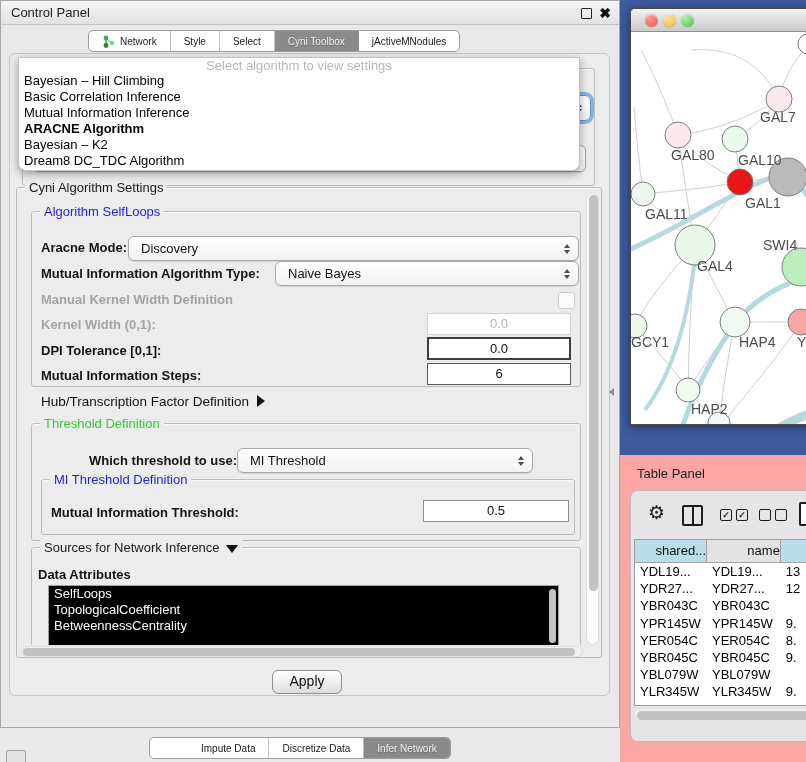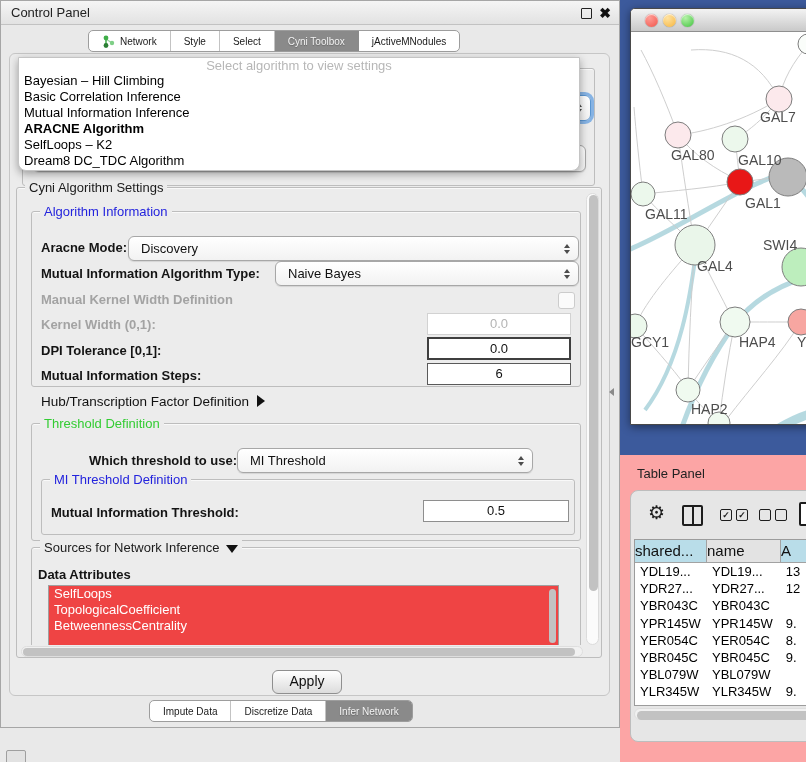--- a/index.html
+++ b/index.html
@@ -11,21 +11,21 @@
   #cp-titlebar{position:absolute;left:0;top:0;width:100%;height:23px;background:linear-gradient(#f5f5f5,#e2e2e2);border-bottom:1px solid #c2c2c2;}
   #cp-title{position:absolute;left:10px;top:0;line-height:23px;font-size:13px;color:#222;}
   #cp-float{position:absolute;right:27px;top:7px;width:9px;height:9px;border:1.5px solid #222;border-radius:1px;}
   #cp-close{position:absolute;right:8px;top:1px;font-size:14px;font-weight:bold;color:#111;line-height:22px;}
 
   .seg{display:flex;border:1px solid #9d9d9d;border-radius:5px;background:#fff;overflow:hidden;height:22px;box-sizing:border-box;}
   .seg-item{padding:0 13px;border-right:1px solid #c3c3c3;color:#1a1a1a;font-size:10px;display:flex;align-items:center;gap:5px;white-space:nowrap;}
   .seg-item:last-child{border-right:none;}
   .seg-item.selected{background:#8a8a8a;color:#f3f3f3;border-right-color:#8a8a8a;text-shadow:0 1px 1px rgba(0,0,0,.25);}
   #top-tabs{position:absolute;left:87px;top:29px;}
-  #bottom-tabs{position:absolute;left:148px;top:699px;}
+  #bottom-tabs{position:absolute;left:148px;top:736px;padding-left:38px;}
 
   #cp-content{position:absolute;left:8px;top:52px;width:601px;height:643px;background:#ececec;border:1px solid #c6c6c6;border-radius:6px;box-sizing:border-box;}
 
   .groupbox{position:absolute;border:1px solid #bdbdbd;border-radius:3px;box-shadow:inset 0 1px 0 rgba(255,255,255,.7);box-sizing:border-box;}
   .group-title{position:absolute;top:-8px;left:8px;background:#ececec;padding:0 4px;font-size:13px;color:#1b1b1b;white-space:nowrap;}
   .group-title.blue{color:#2323dd;}
   .group-title.green{color:#33cc33;}
 
   .combo{position:absolute;background:linear-gradient(#ffffff,#f2f2f2);border:1px solid #a7a7a7;border-radius:6px;font-size:13px;color:#111;box-sizing:border-box;padding:0 24px 0 12px;display:flex;align-items:center;box-shadow:0 1px 1px rgba(0,0,0,.1);white-space:nowrap;overflow:hidden;}
   .combo.focus{box-shadow:0 0 0 3px rgba(100,160,225,.75);border-color:#5a96d2;}
@@ -70,21 +70,21 @@
   .tb-icon{position:absolute;top:14px;}
   #gear-icon{font-size:19px;color:#1d1d1d;line-height:22px;}
   #colview-icon{width:17px;height:17px;border:2.5px solid #1d1d1d;border-radius:2px;}
   #colview-icon i{display:block;width:0;height:100%;border-left:2.5px solid #1d1d1d;margin:0 auto;}
   .cb-pair{display:flex;gap:4px;}
   .cb{width:10px;height:10px;border:1.5px solid #1d1d1d;border-radius:2px;font-size:9px;line-height:10px;text-align:center;color:#1d1d1d;font-weight:bold;}
   #doc-icon{width:16px;height:20px;border:2.5px solid #1d1d1d;border-radius:2px 5px 2px 2px;background:#fff;}
 
   #tp-table{position:absolute;left:3px;top:48px;width:204px;height:167px;border:1px solid #9c9c9c;background:#fff;box-sizing:border-box;overflow:hidden;}
   #tp-header{display:flex;height:22px;border-bottom:1px solid #a2a2a2;}
-  .th{box-sizing:border-box;border-right:1px solid #a2a2a2;font-size:15px;line-height:21px;text-align:left;color:#111;overflow:hidden;white-space:nowrap;}
+  .th{box-sizing:border-box;border-right:1px solid #a2a2a2;font-size:13px;line-height:21px;text-align:right;color:#111;overflow:hidden;white-space:nowrap;}
   #tp-rows{position:absolute;left:0;top:23px;width:100%;height:144px;overflow:hidden;}
   .tr{display:flex;height:17.2px;line-height:17.2px;}
   .td{box-sizing:border-box;font-size:13px;color:#000;padding-left:5px;overflow:hidden;white-space:nowrap;}
 
   #mini-btn{position:absolute;left:6px;top:750px;width:18px;height:14px;border:1px solid #9f9f9f;background:#e2e2e2;border-radius:2px;}
   #split-arrow{position:absolute;left:609px;top:388px;width:0;height:0;border-top:4px solid transparent;border-bottom:4px solid transparent;border-right:5px solid #8a8a8a;}
   svg text{font-family:"Liberation Sans",sans-serif;}
 </style>
 </head>
 <body>
@@ -129,21 +129,21 @@
             </span>
         </div>
       </div>
 
       <div class="groupbox" style="left:6px;top:133px;width:586px;height:471px;">
         <span class="group-title">Cyni Algorithm Settings</span>
 
         <div style="position:absolute;left:3px;top:6px;width:564px;height:451px;overflow:hidden;">
 
           <div class="groupbox" style="left:11px;top:17px;width:550px;height:176px;">
-            <span class="group-title blue">Algorithm Information</span>
+            <span class="group-title blue">Algorithm SelfLoops</span>
           </div>
           <span class="lbl" style="left:21px;top:46px;">Aracne Mode:</span>
           <div class="combo" style="left:108px;top:42px;width:451px;height:25px;">
             <span>Discovery</span>
             <span class="spin">
                 <i class="up"></i>
                 <i class="dn"></i>
               </span>
           </div>
           <span class="lbl" style="left:21px;top:72px;">Mutual Information Algorithm Type:</span>
@@ -179,21 +179,21 @@
           <div class="groupbox" style="left:21px;top:285px;width:534px;height:56px;">
             <span class="group-title blue" style="background:#ececec;">MI Threshold Definition</span>
           </div>
           <span class="lbl" style="left:31px;top:311px;">Mutual Information Threshold:</span>
           <div class="field" style="left:403px;top:306px;width:146px;height:22px;line-height:20px;border:1px solid #8e8e8e;">0.5</div>
 
           <div class="groupbox" style="left:11px;top:353px;width:550px;height:130px;">
             <span class="group-title"><span>Sources for Network Inference</span><span class="tri-down"></span></span>
           </div>
           <span class="lbl" style="left:18px;top:373px;">Data Attributes</span>
-          <div id="attr-list" style="left: 28px; top: 391px; width: 511px; height: 70px; background: #ef4444;">
+          <div id="attr-list" style="left: 28px; top: 391px; width: 511px; height: 70px; background: #000000;">
             <div class="scroll-thumb" style="right:2px;top:3px;width:7px;height:54px;"></div>
           <div class="attr-item">SelfLoops</div>
               <div class="attr-item">TopologicalCoefficient</div>
               <div class="attr-item">BetweennessCentrality</div>
             </div>
         </div>
 
         <div class="vscroll-track" style="left:569px;top:5px;width:13px;height:452px;">
           <div class="scroll-thumb" style="left:1.5px;top:1px;width:9px;height:396px;"></div>
         </div>
@@ -212,21 +212,21 @@
       </div>
   </div>
 
   <div id="algo-popup">
     <div class="ph">Select algorithm to view settings</div>
     <div id="algo-items">
         <div class="algo-item">Bayesian – Hill Climbing</div>
         <div class="algo-item">Basic Correlation Inference</div>
         <div class="algo-item">Mutual Information Inference</div>
         <div class="algo-item selected">ARACNE Algorithm</div>
-        <div class="algo-item">SelfLoops – K2</div>
+        <div class="algo-item">Bayesian – K2</div>
         <div class="algo-item">Dream8 DC_TDC Algorithm</div>
       </div>
   </div>
 
   <div id="split-arrow"></div>
 
   <div id="desktop"></div>
   <div id="net-window">
     <div id="net-titlebar">
       <span class="tl" style="left:14px;background:radial-gradient(circle at 35% 30%,#ff9d96,#f1544a);"></span>

